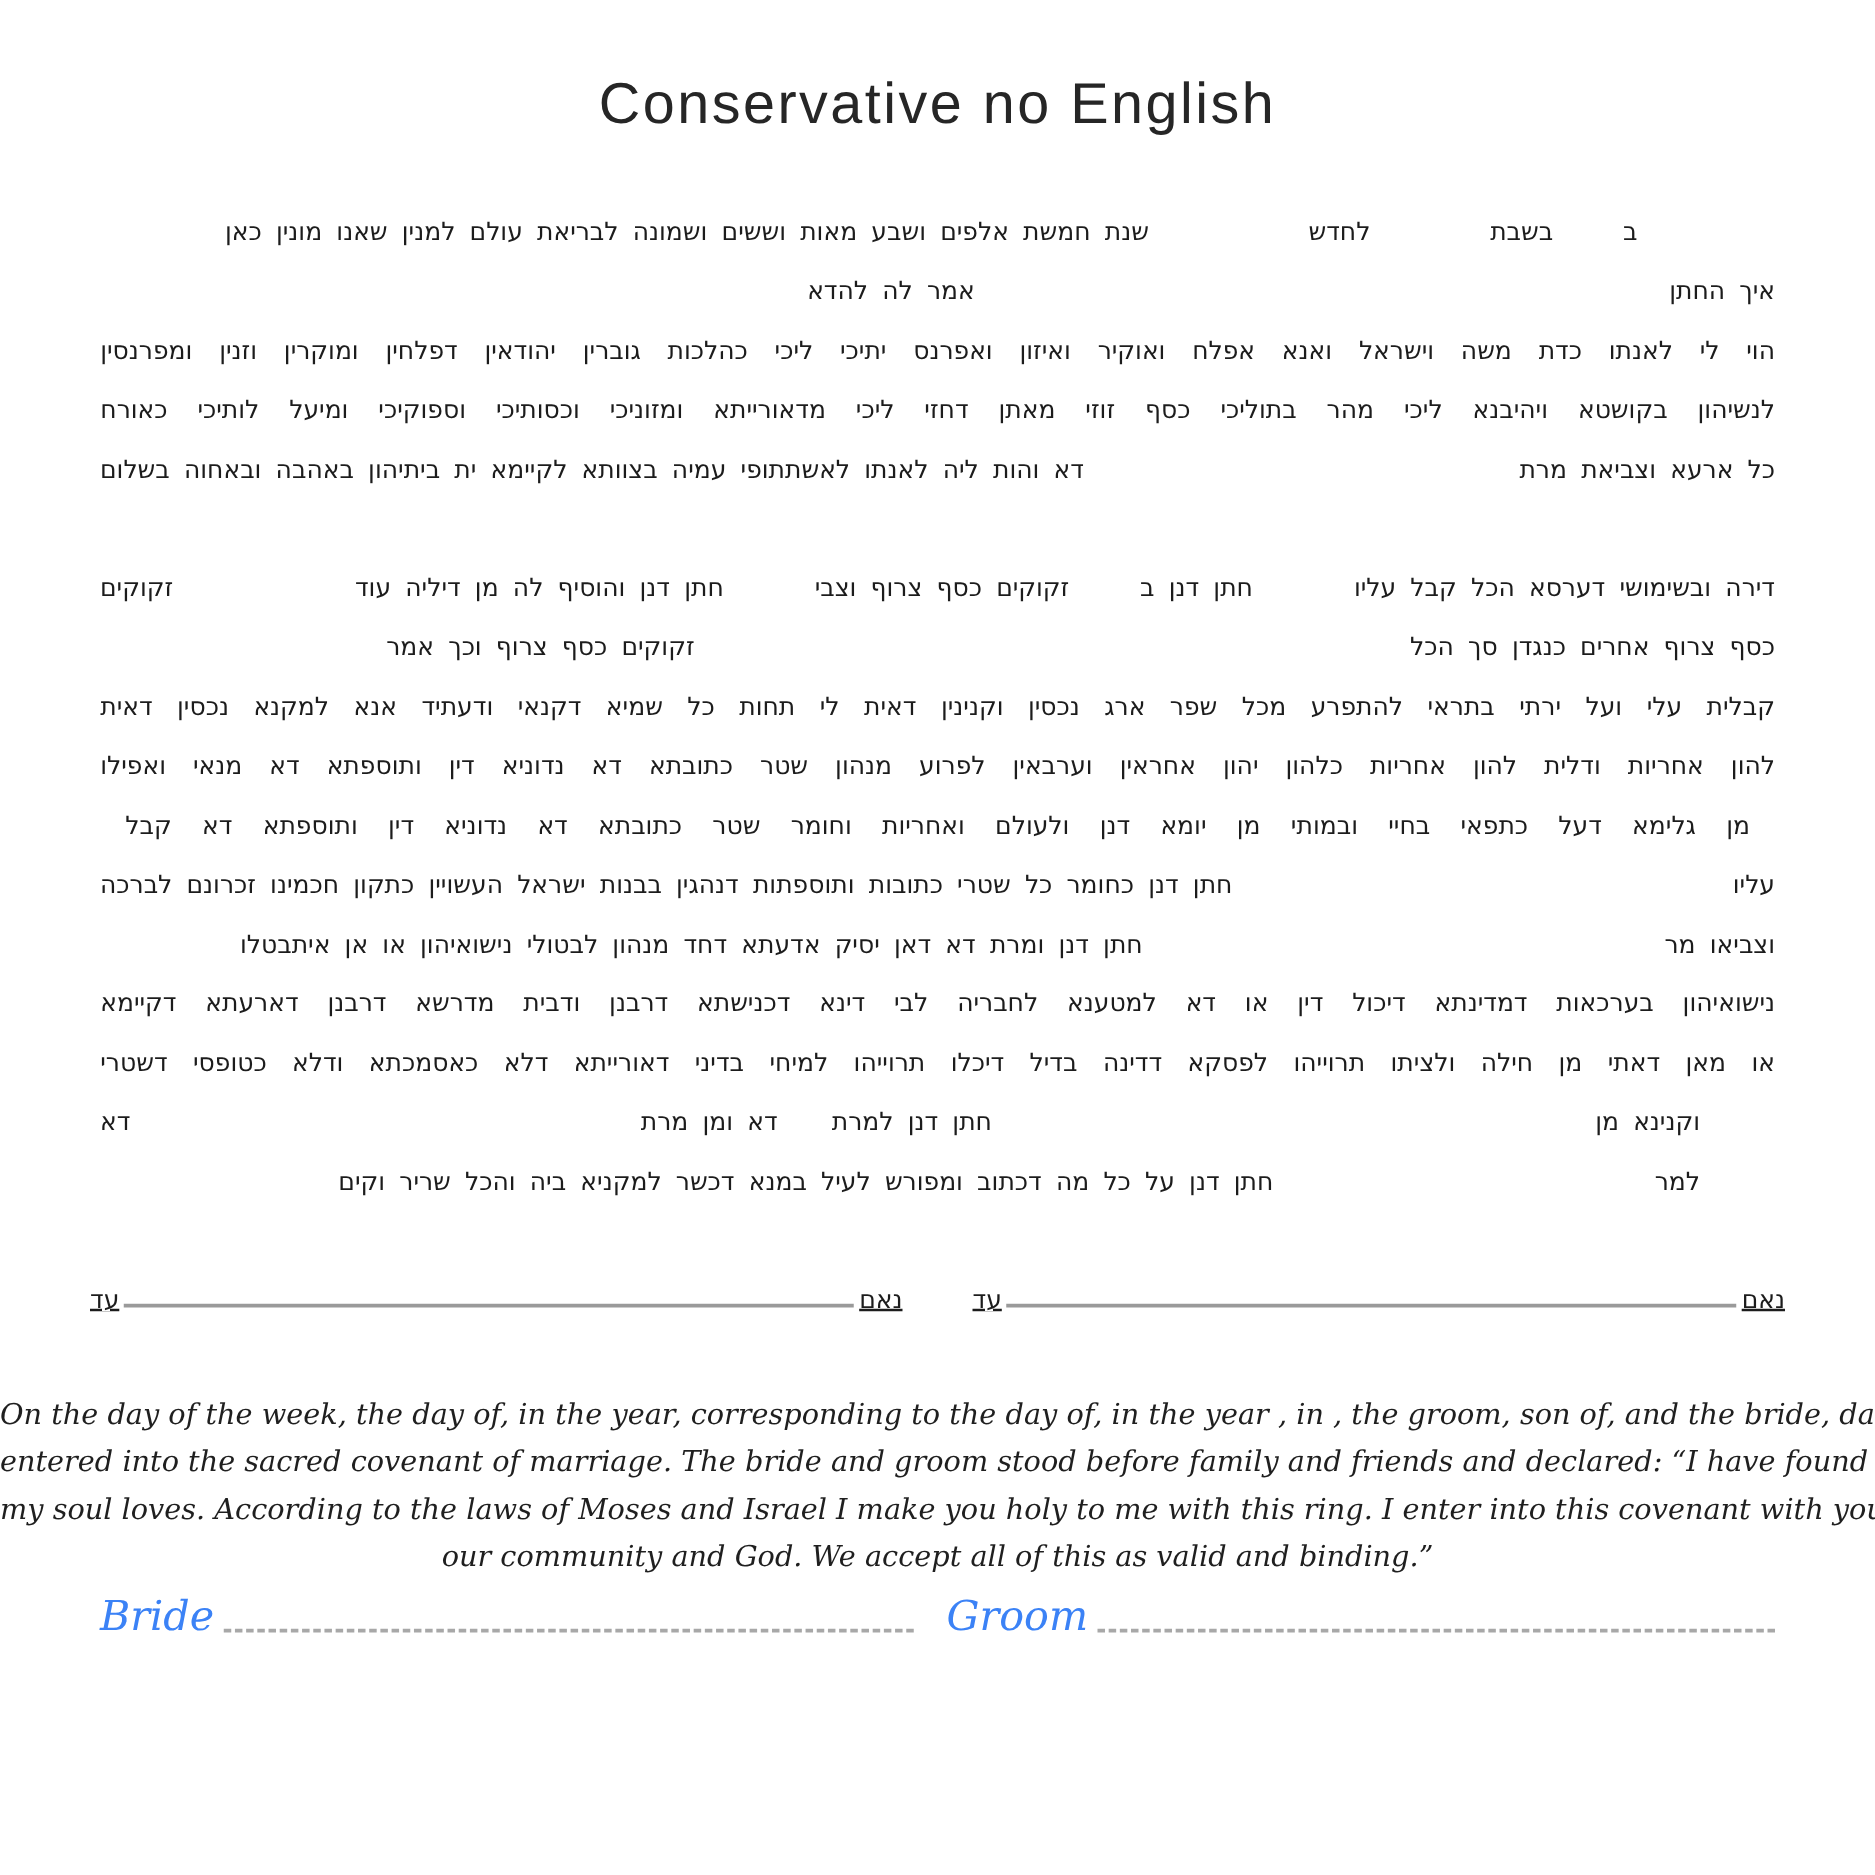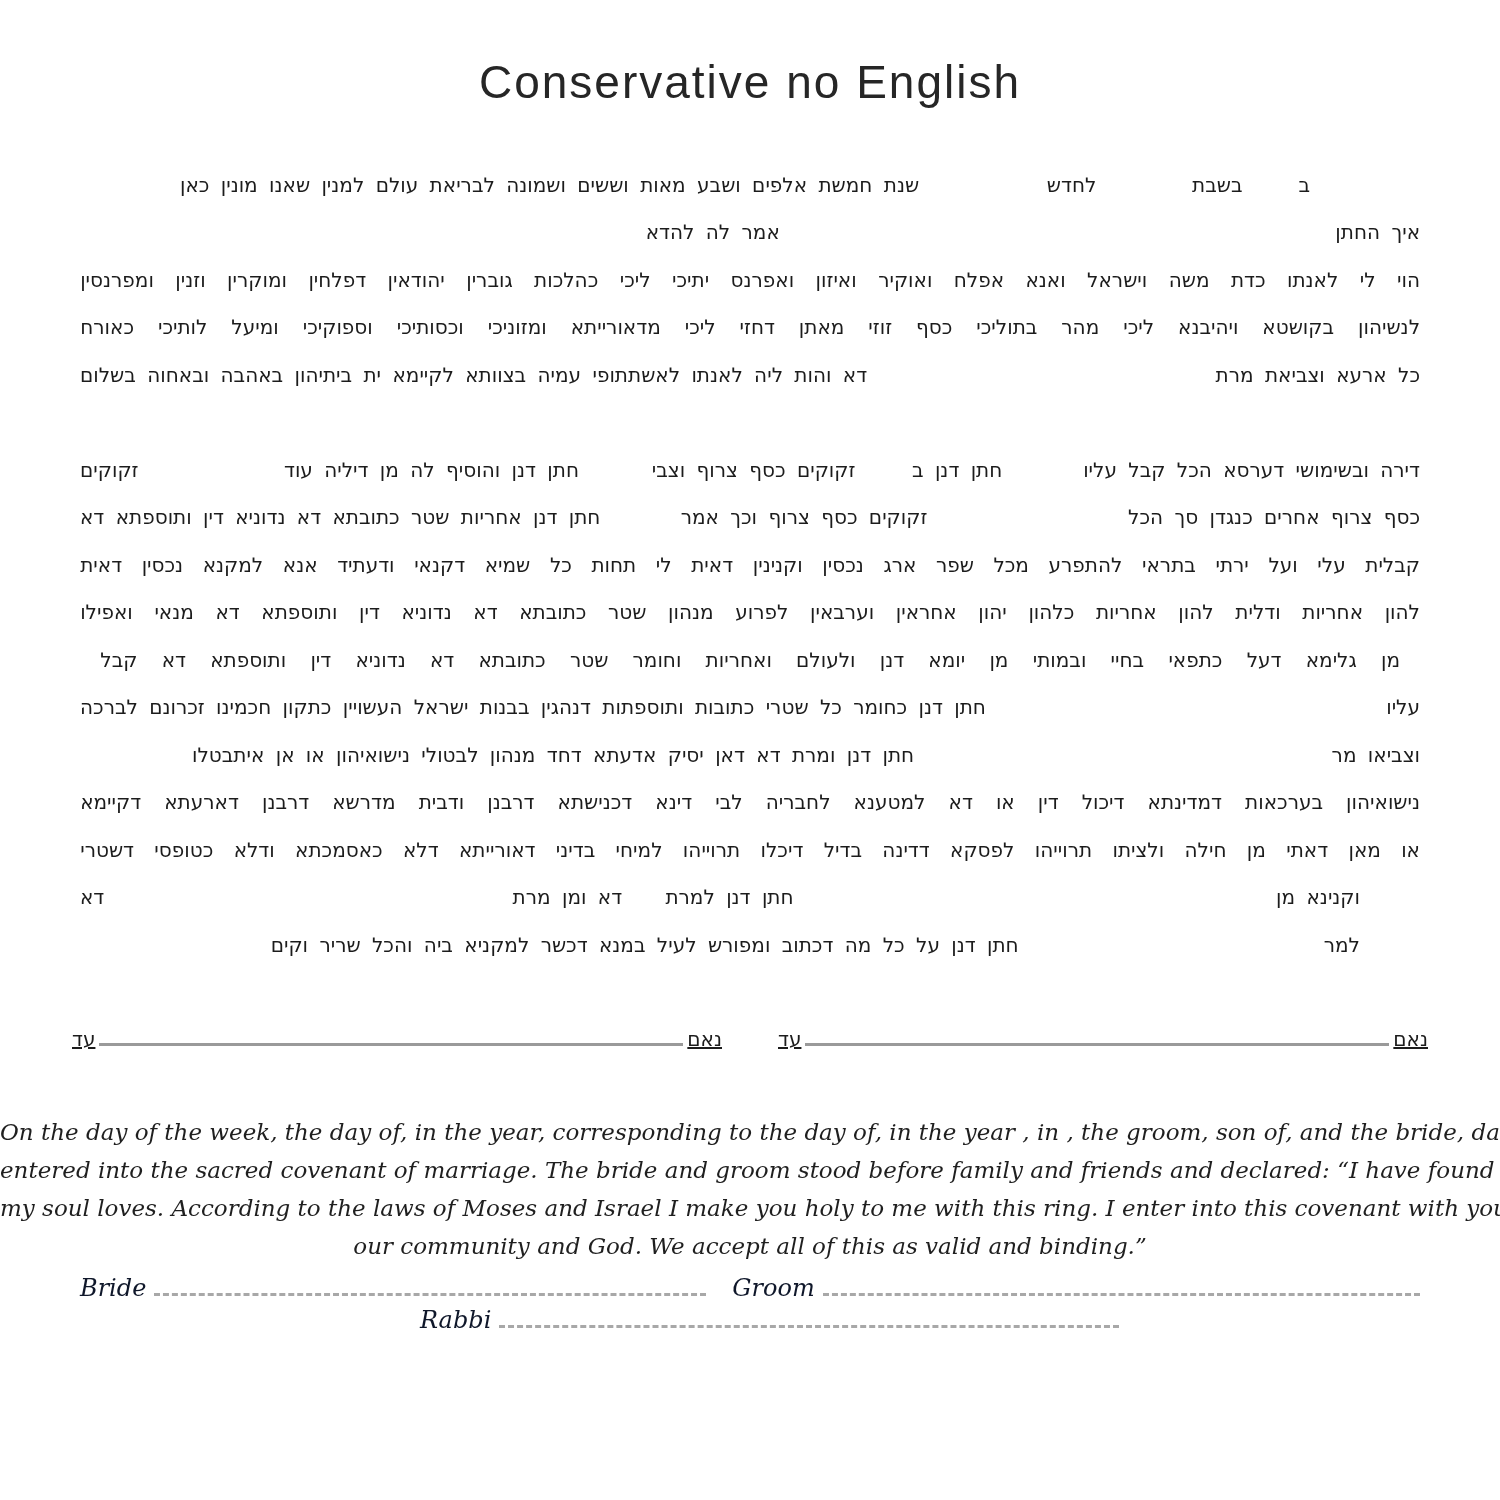--- a/index.html
+++ b/index.html
@@ -18,21 +18,21 @@
                font-size:20px;color:#1c1c1c;height:34px;}
   .w-pair{flex:1 1 0;display:flex;align-items:flex-end;}
   .w-pair .lbl{flex:0 0 auto;line-height:1;text-decoration:underline;}
   .heb-sig-line{flex:1 1 auto;border-bottom:3px solid #9a9a9a;height:1px;margin:0 4px 3px 4px;}
   .pair-gap{flex:0 0 56px;}
   
   .eng{margin-top:64px;text-align:center;font-family:"DejaVu Serif",serif;font-style:italic;
        color:#1f1f1f;font-size:23px;line-height:38px;}
   .eng-line{white-space:nowrap;}
   .eng-sigs{margin:10px 80px 0 80px;font-family:"DejaVu Serif",serif;font-style:italic;
-            color:#0f172a;font-size:24px;}
+            color:#3b82f6;font-size:33px;}
   .sig-row{display:flex;align-items:flex-end;}
   .sig-row .lbl{flex:0 0 auto;line-height:1.1;}
   .dash-line{border-bottom:3px dashed #a8a8a8;height:1px;margin:0 0 5px 8px;}
   .bride-line{width:552px;flex:0 0 auto;}
   .groom-lbl{margin-left:26px;}
   .groom-line{flex:1 1 auto;}
   .rabbi-row{margin-top:6px;}
   .rabbi-indent{margin-left:340px;}
   .rabbi-line{width:620px;flex:0 0 auto;}
 </style>
@@ -118,21 +118,20 @@
         <span class="blank" style="flex-grow: 45;"></span>
         <span class="seg">חתן דנן והוסיף לה מן דיליה עוד</span>
         <span class="blank" style="flex-grow: 90;"></span>
         <span class="seg">זקוקים</span>
       </div>
       <div class="heb-line">
         <span class="seg">כסף צרוף אחרים כנגדן סך הכל</span>
         <span class="blank" style="flex-grow: 150;"></span>
         <span class="seg">זקוקים כסף צרוף וכך אמר</span>
         <span class="blank" style="flex-grow: 60;"></span>
-        <span class="seg">חתן דנן אחריות שטר כתובתא דא נדוניא דין ותוספתא דא</span>
       </div>
       <div class="heb-line justify">
         <span class="seg">קבלית</span>
         <span class="seg">עלי</span>
         <span class="seg">ועל</span>
         <span class="seg">ירתי</span>
         <span class="seg">בתראי</span>
         <span class="seg">להתפרע</span>
         <span class="seg">מכל</span>
         <span class="seg">שפר</span>
@@ -286,19 +285,15 @@
     <div class="eng-line">our community and God. We accept all of this as valid and binding.”</div>
   </div>
 
   <div class="eng-sigs">
     <div class="sig-row">
       <span class="lbl">Bride</span>
       <span class="dash-line bride-line"></span>
       <span class="lbl groom-lbl">Groom</span>
       <span class="dash-line groom-line"></span>
     </div>
-    <div class="sig-row rabbi-row">
-      <span class="lbl rabbi-indent">Rabbi</span>
-      <span class="dash-line rabbi-line"></span>
-    </div>
   </div>
 
 </div>
 
 </body></html>

